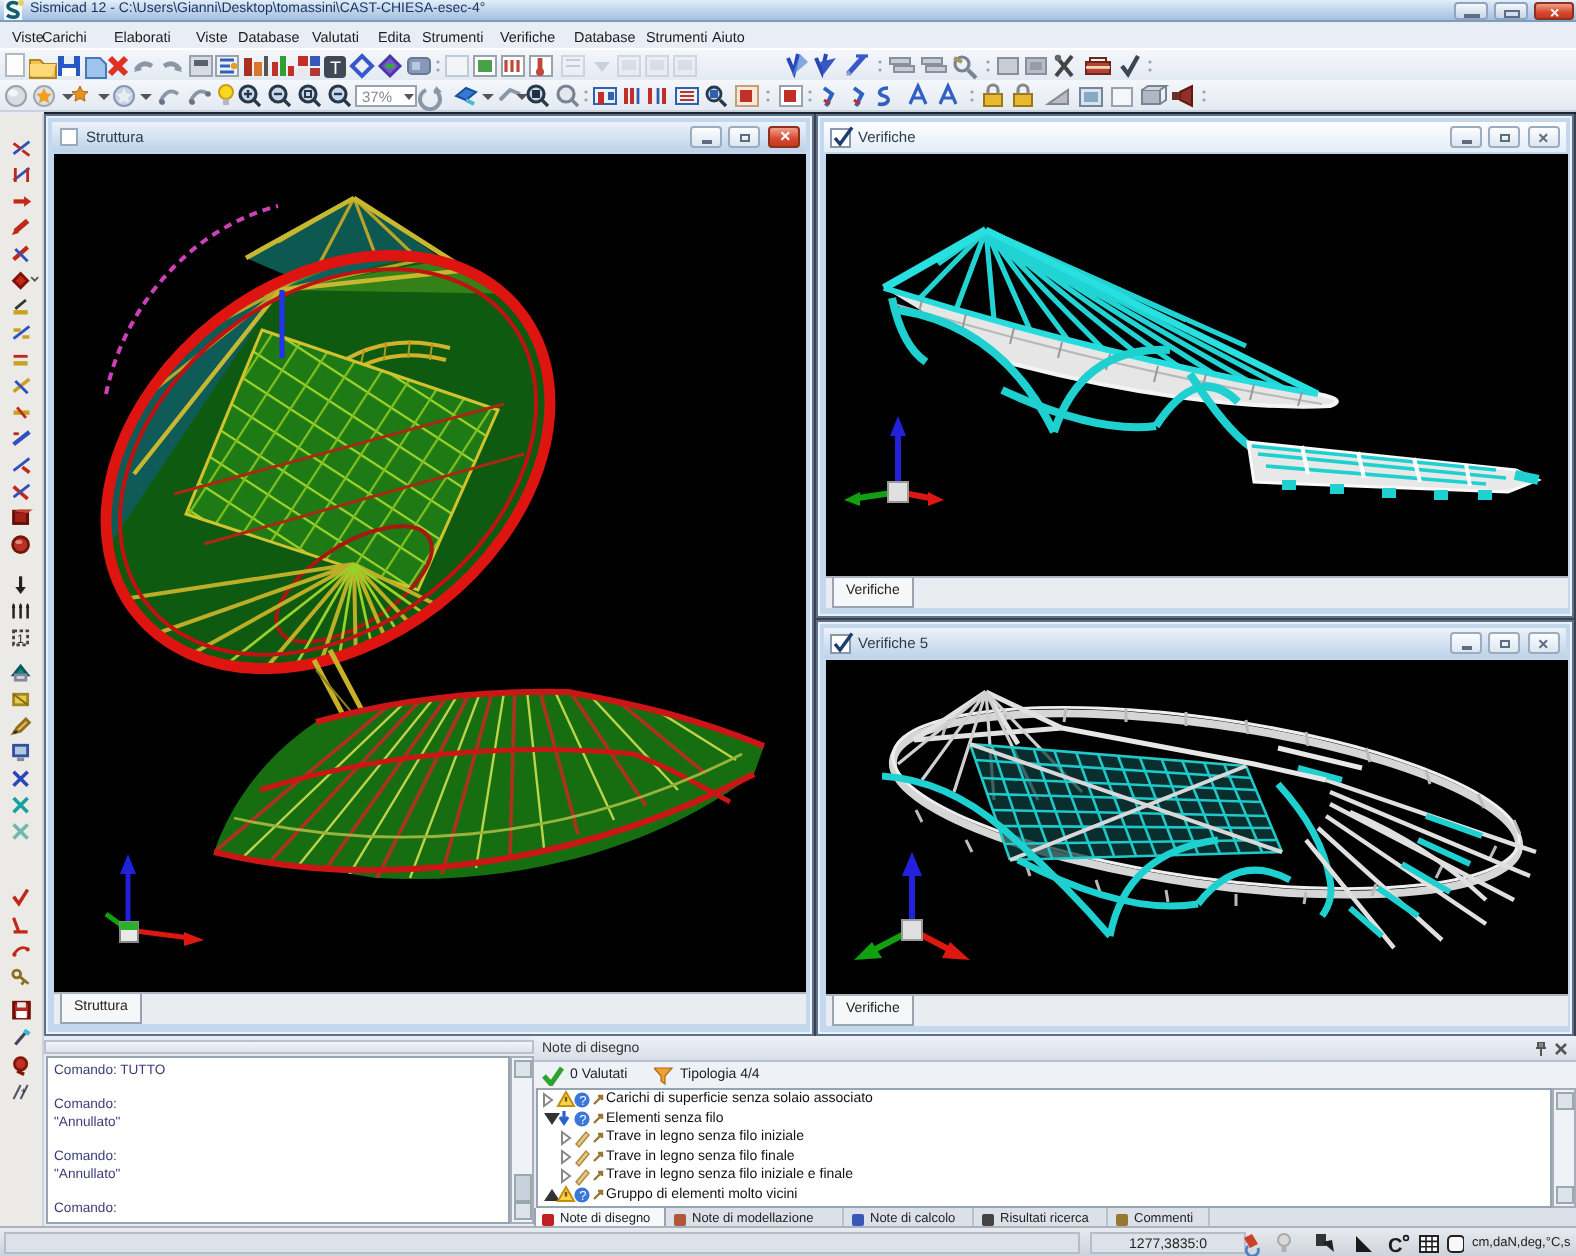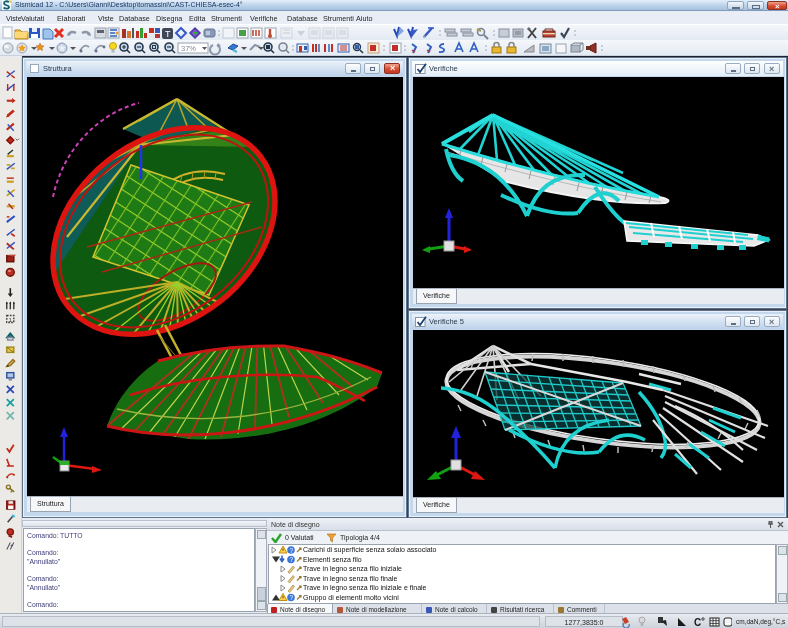--- a/index.html
+++ b/index.html
@@ -75,25 +75,25 @@
       </div>
    <div class="capbtn" style="left:747px">
         <div class="g" style="height:4px;background:none;border:1px solid #5a6d85"></div>
       </div>
    <div class="capbtn" id="closebtn" style="left:767px;width:20px">
         <span style="position:absolute;left:7px;top:0px;color:#fff;font-size:8px;font-weight:bold">×</span>
       </div>
  </div>
  <div class="abs" id="menubar">
   <span style="left:6px">Viste</span>
-      <span style="left:21px">Valutati</span>
+      <span style="left:21px">Carichi</span>
       <span style="left:57px">Elaborati</span>
       <span style="left:98px">Viste</span>
       <span style="left:119px">Database</span>
-      <span style="left:156px">Disegna</span>
+      <span style="left:156px">Valutati</span>
       <span style="left:189px">Edita</span>
       <span style="left:211px">Strumenti</span>
       <span style="left:250px">Verifiche</span>
       <span style="left:287px">Database</span>
       <span style="left:323px">Strumenti</span>
       <span style="left:356px">Aiuto</span>
  </div>
  <div class="abs toolbar" id="tb1">
   <svg width="788" height="16" viewBox="0 0 788 16">
    <g transform="translate(0,2)">

